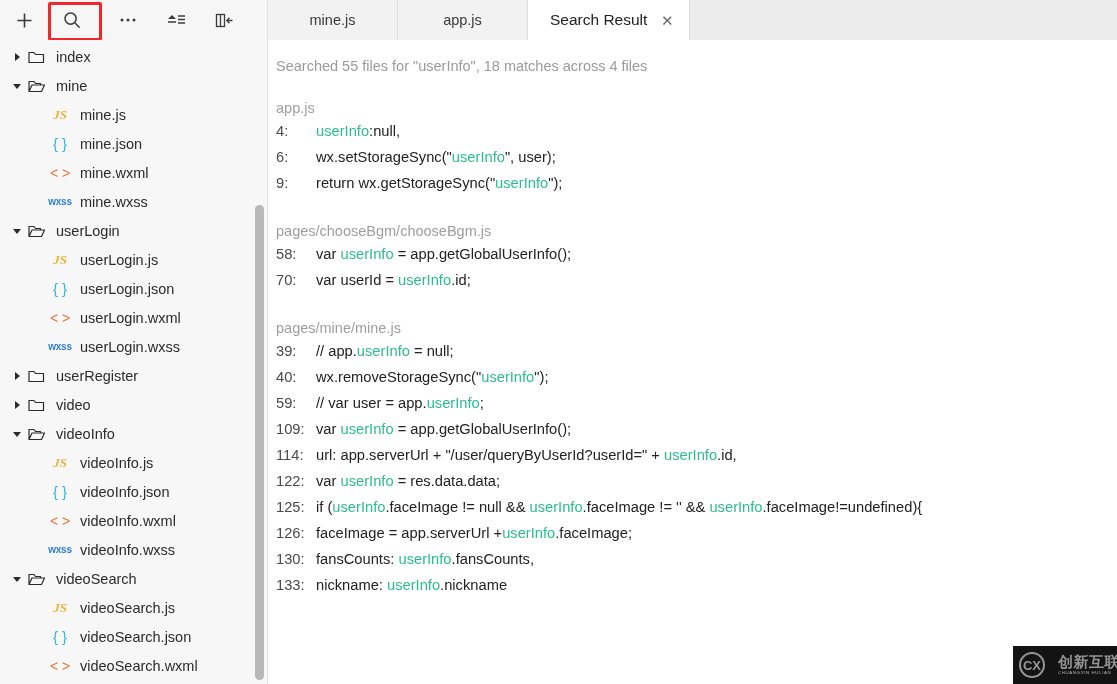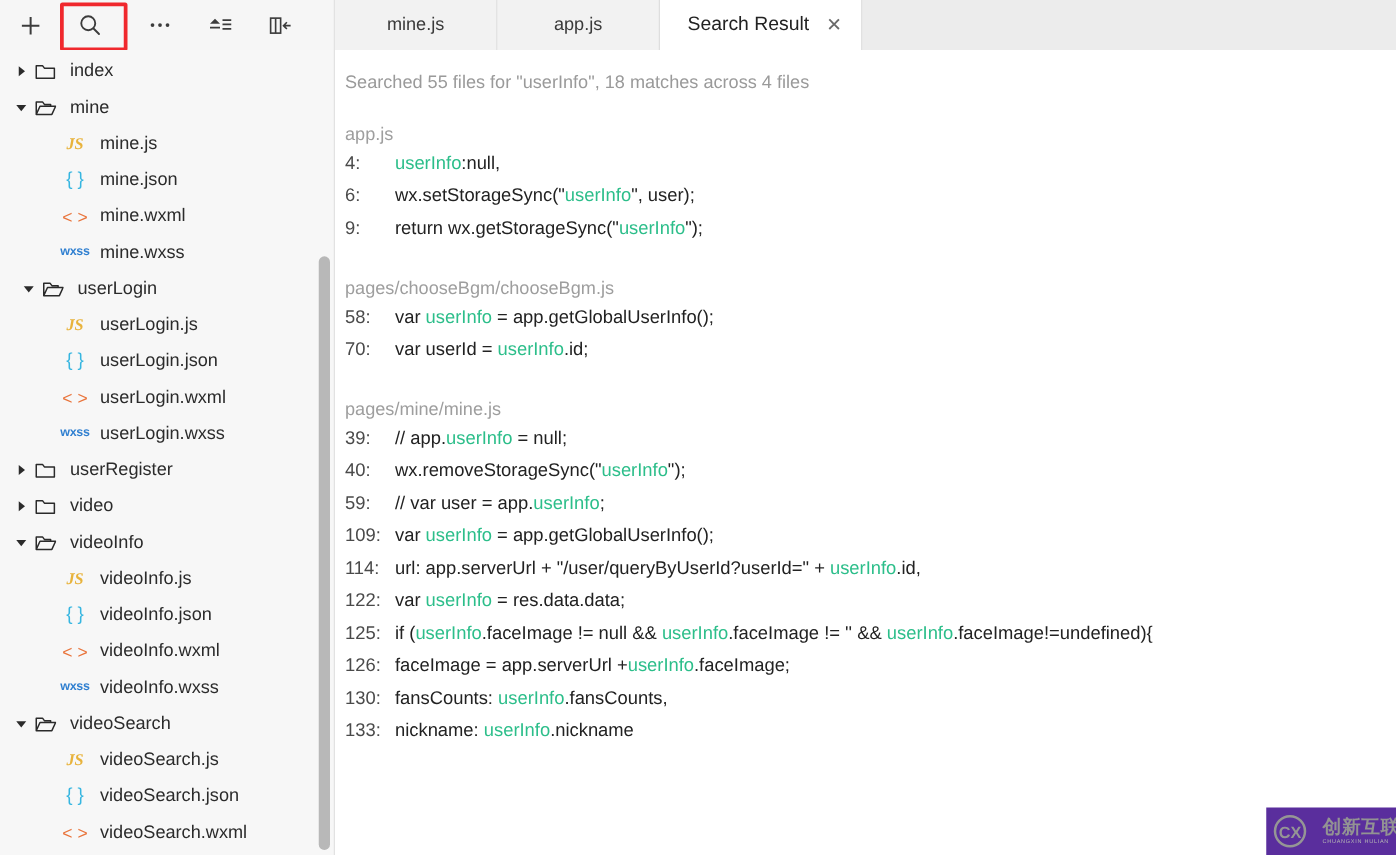--- a/index.html
+++ b/index.html
@@ -220,21 +220,21 @@
   .code { color: #222222; }
   .hit { color: #2cbe8a; }
 
   
   .watermark {
     position: absolute;
     right: 0;
     bottom: 0;
     width: 104px;
     height: 38px;
-    background: #4c1d95;
+    background: #000000;
     display: flex;
     align-items: center;
     padding-left: 6px;
     opacity: 0.92;
     pointer-events: none;
     overflow: hidden;
   }
   .wm-logo {
     width: 26px; height: 26px;
     border-radius: 50%;
@@ -384,21 +384,21 @@
           <div class="tree-row" style="padding-left: 34px;">
             <span class="twisty"></span>
             <span class="ficon wxml">&lt; &gt;</span>
             <span class="tree-label">mine.wxml</span>
           </div>
           <div class="tree-row" style="padding-left: 34px;">
             <span class="twisty"></span>
             <span class="ficon wxss">wxss</span>
             <span class="tree-label">mine.wxss</span>
           </div>
-          <div class="tree-row" style="padding-left: 10px; margin-left: 6px;">
+          <div class="tree-row" style="padding-left: 10px;">
             <span class="twisty">
               <svg width="10" height="10" viewBox="0 0 10 10">
                 <path d="M1 3 L9 3 L5 8 Z" fill="#2b2b2b"></path>
               </svg>
             </span>
             <span class="ficon folder">
               <svg width="17" height="14" viewBox="0 0 17 14">
                 <path d="M1 12.5 V2.5 H6 L7.5 4.5 H12.5 V6 M1 12.5 L4 6 H16.5 L13.5 12.5 Z" fill="none" stroke="#2b2b2b" stroke-width="1.2" stroke-linejoin="round"></path>
               </svg>
             </span>

